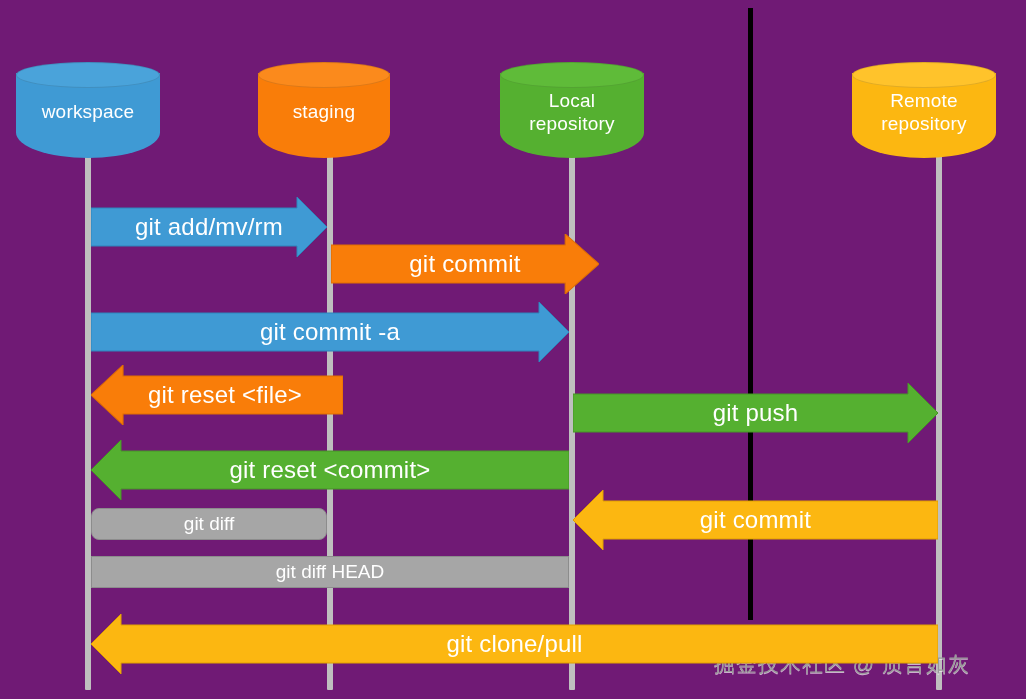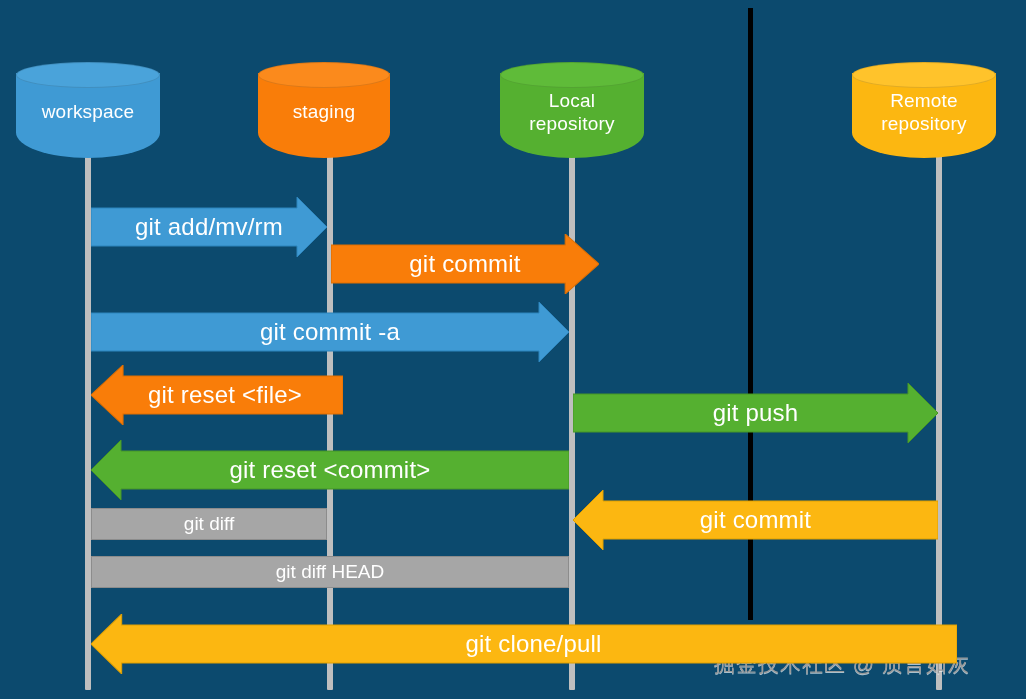--- a/index.html
+++ b/index.html
@@ -7,21 +7,21 @@
     padding: 0;
     background: #ffffff;
   }
   body {
     font-family: "Liberation Sans", sans-serif;
   }
   #canvas {
     position: relative;
     width: 1026px;
     height: 699px;
-    background: #0c4a6e;
+    background: #701a75;
     overflow: hidden;
   }
 
   
   .lifeline {
     position: absolute;
     width: 6px;
     background: #bfbfbf;
     border-radius: 1px;
   }
@@ -185,29 +185,29 @@
           <polygon points="478,11 30,11 30,0 0,30 30,60 30,49 478,49" fill="#55b030" stroke="#479626" stroke-width="1"></polygon>
         </svg>
         <span class="lbl">git reset &lt;commit&gt;</span>
       </div>
       <div class="arrow" style="left: 573px; top: 490px; width: 365px; height: 60px;">
         <svg class="shape" viewBox="0 0 365 60" preserveAspectRatio="none">
           <polygon points="365,11 30,11 30,0 0,30 30,60 30,49 365,49" fill="#fcb711" stroke="#e0a000" stroke-width="1"></polygon>
         </svg>
         <span class="lbl">git commit</span>
       </div>
-      <div class="arrow" style="left: 91px; top: 614px; width: 847px; height: 60px; padding-left: 19px;">
+      <div class="arrow" style="left: 91px; top: 614px; width: 847px; height: 60px;">
         <svg class="shape" viewBox="0 0 847 60" preserveAspectRatio="none">
           <polygon points="847,11 30,11 30,0 0,30 30,60 30,49 847,49" fill="#fcb711" stroke="#e0a000" stroke-width="1"></polygon>
         </svg>
         <span class="lbl">git clone/pull</span>
       </div>
     </div>
   <div id="bars">
-      <div class="bar" style="left: 91px; top: 508px; width: 236px; height: 32px; background: rgb(166, 166, 166); border-color: rgb(140, 140, 140);">
+      <div class="bar" style="left: 91px; top: 508px; width: 236px; height: 32px; background: rgb(166, 166, 166); border-color: rgb(140, 140, 140); border-radius: 8px;">
         <span>git diff</span>
       </div>
       <div class="bar" style="left: 91px; top: 556px; width: 478px; height: 32px; background: rgb(166, 166, 166); border-color: rgb(140, 140, 140);">
         <span>git diff HEAD</span>
       </div>
     </div>
 
   <div class="watermark" style="left:714px; top:650px;">掘金技术社区 @ 质言如灰</div>
 </div>
 

